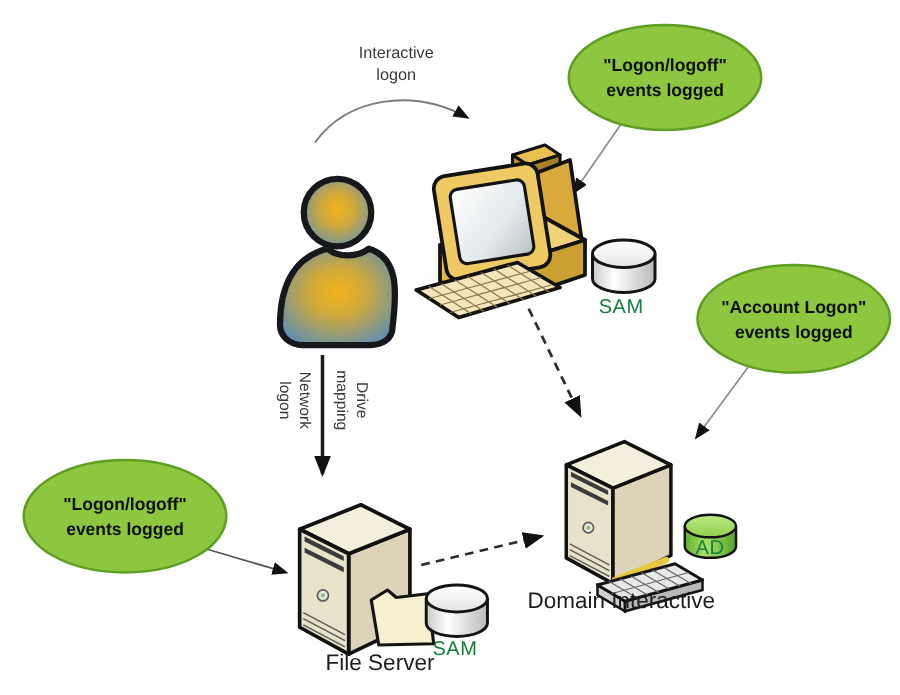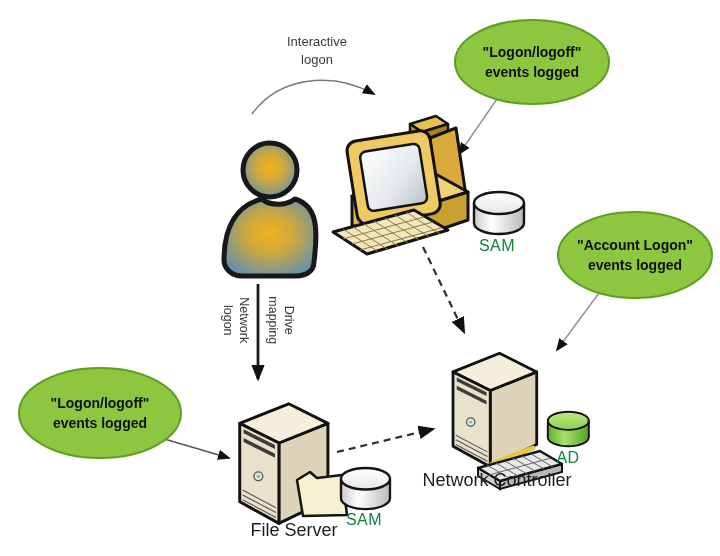--- a/index.html
+++ b/index.html
@@ -186,19 +186,19 @@
 
   <div class="lbl rot" style="left:251px;top:304px;">
     <div>Drive</div>
     <div>mapping</div>
   </div>
 
   <div class="lbl db-label" style="left:467px;top:237px;width:60px;">SAM</div>
 
   <div class="lbl db-label" style="left:334px;top:511px;width:60px;">SAM</div>
 
-  <div class="lbl db-label" style="left:540px;top:449px;width:56px;">AD</div>
-
-  <div class="lbl node-label" style="left:214px;top:520px;width:160px;">File Server</div>
-
-  <div class="lbl node-label" style="left:397px;top:470px;width:200px;">Network Controller</div>
+  <div class="lbl db-label" style="left:540px;top:430px;width:56px;">AD</div>
+
+  <div class="lbl node-label" style="left:224px;top:520px;width:160px;">File Server</div>
+
+  <div class="lbl node-label" style="left:397px;top:470px;width:200px;">Domain Interactive</div>
 
 </div>
 
 </body></html>

